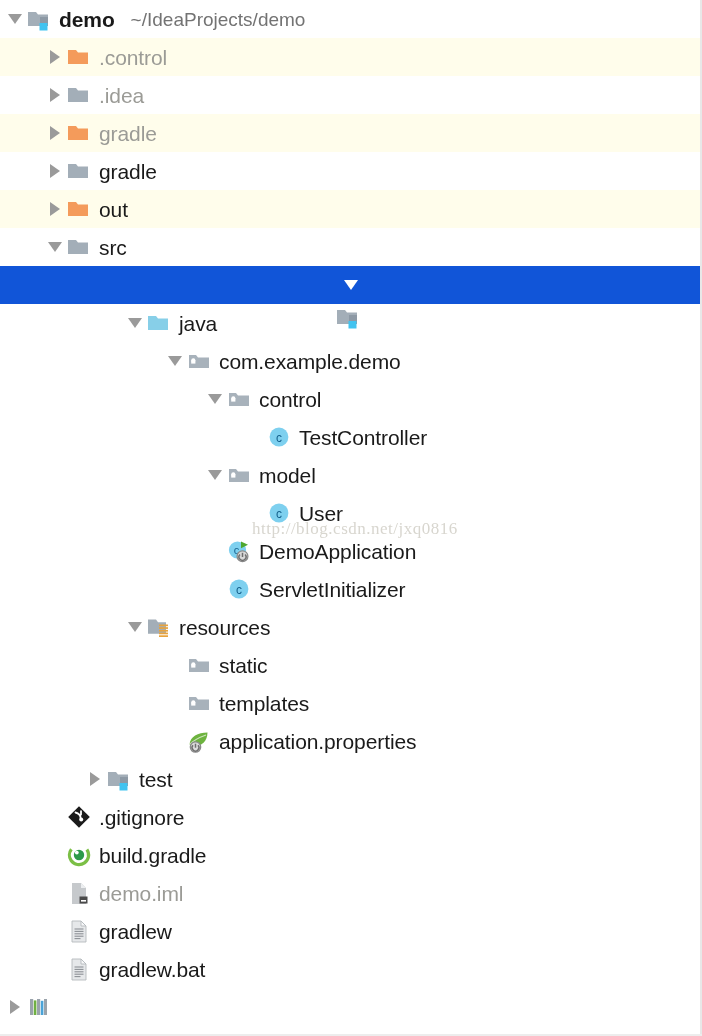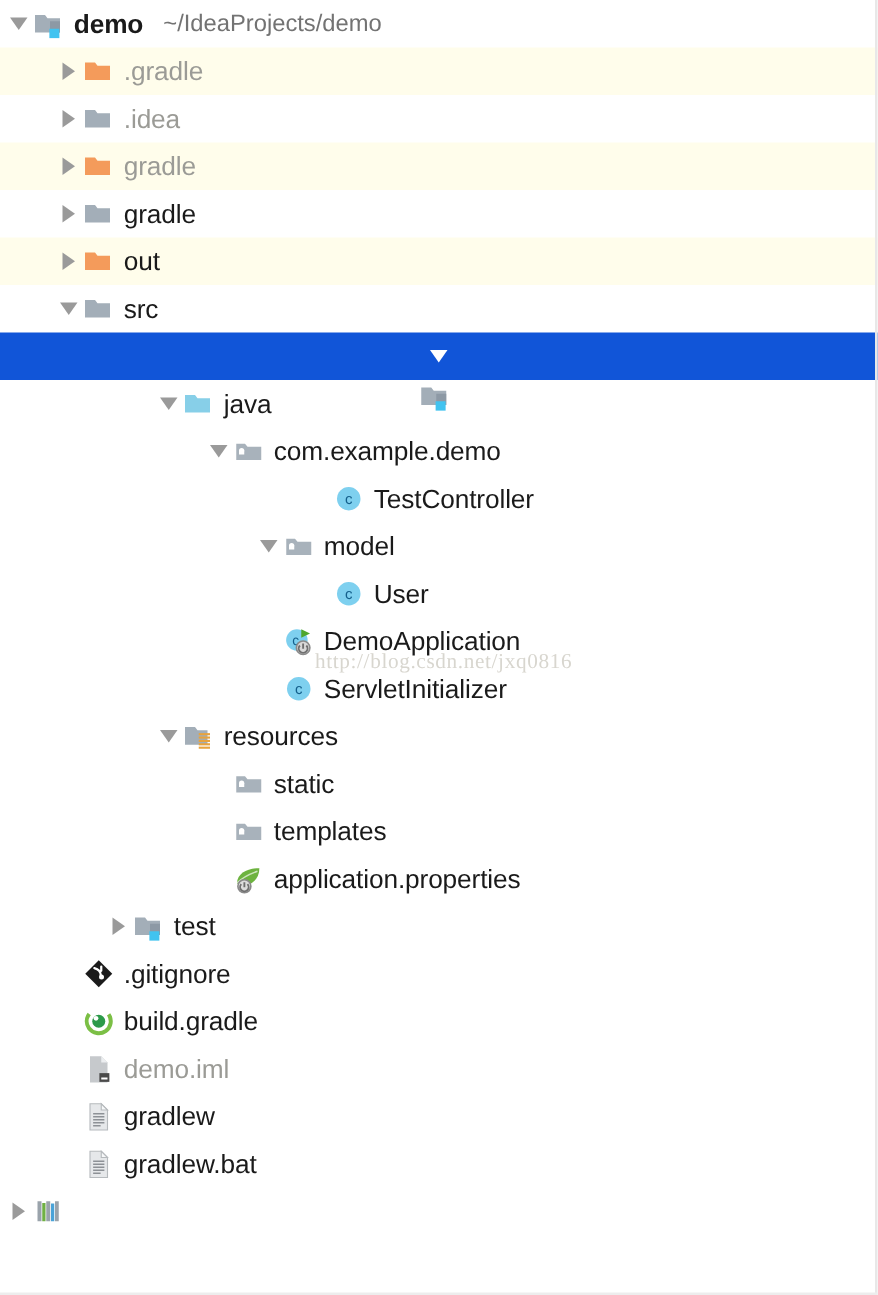--- a/index.html
+++ b/index.html
@@ -139,21 +139,21 @@
     <div class="row excluded-bg">
       <div class="indent" style="width: 44px;"></div>
       <div class="twisty">
         <span class="tri right"></span>
       </div>
       <span class="icon">
         <svg width="26" height="26" viewBox="0 0 26 26">
           <path d="M2 6 h8 l2 2.6 h10 v11.4 h-20 z" fill="#f49b5b"></path>
         </svg>
       </span>
-      <span class="label muted">.gradle</span>
+      <span class="label muted">.control</span>
     </div>
     <div class="row">
       <div class="indent" style="width: 44px;"></div>
       <div class="twisty">
         <span class="tri right"></span>
       </div>
       <span class="icon">
         <svg width="26" height="26" viewBox="0 0 26 26">
           <path d="M2 6 h8 l2 2.6 h10 v11.4 h-20 z" fill="#a3aeb8"></path>
         </svg>
@@ -240,20 +240,34 @@
         <span class="tri down"></span>
       </div>
       <span class="icon">
         <svg width="26" height="26" viewBox="0 0 26 26">
           <path d="M3 7 h7 l2 2.4 h11 v10.6 h-20 z" fill="#a8b2bb"></path>
           <circle cx="7.3" cy="12.4" r="2.1" fill="#ffffff"></circle>
           <rect x="5.2" y="12.4" width="4.2" height="3.2" fill="#ffffff"></rect>
         </svg>
       </span>
       <span class="label">com.example.demo</span>
+    </div>
+    <div class="row">
+      <div class="indent" style="width: 204px;"></div>
+      <div class="twisty">
+        <span class="tri down"></span>
+      </div>
+      <span class="icon">
+        <svg width="26" height="26" viewBox="0 0 26 26">
+          <path d="M3 7 h7 l2 2.4 h11 v10.6 h-20 z" fill="#a8b2bb"></path>
+          <circle cx="7.3" cy="12.4" r="2.1" fill="#ffffff"></circle>
+          <rect x="5.2" y="12.4" width="4.2" height="3.2" fill="#ffffff"></rect>
+        </svg>
+      </span>
+      <span class="label">control</span>
     </div>
     <div class="row">
       <div class="indent" style="width: 244px;"></div>
       <div class="twisty"></div>
       <span class="icon">
         <svg width="26" height="26" viewBox="0 0 26 26">
           <circle cx="13" cy="13" r="9.4" fill="#7ed0ef"></circle>
           <text x="13" y="17.6" font-family="Liberation Sans, sans-serif" font-size="12" text-anchor="middle" fill="#14608c">c</text>
         </svg>
       </span>

